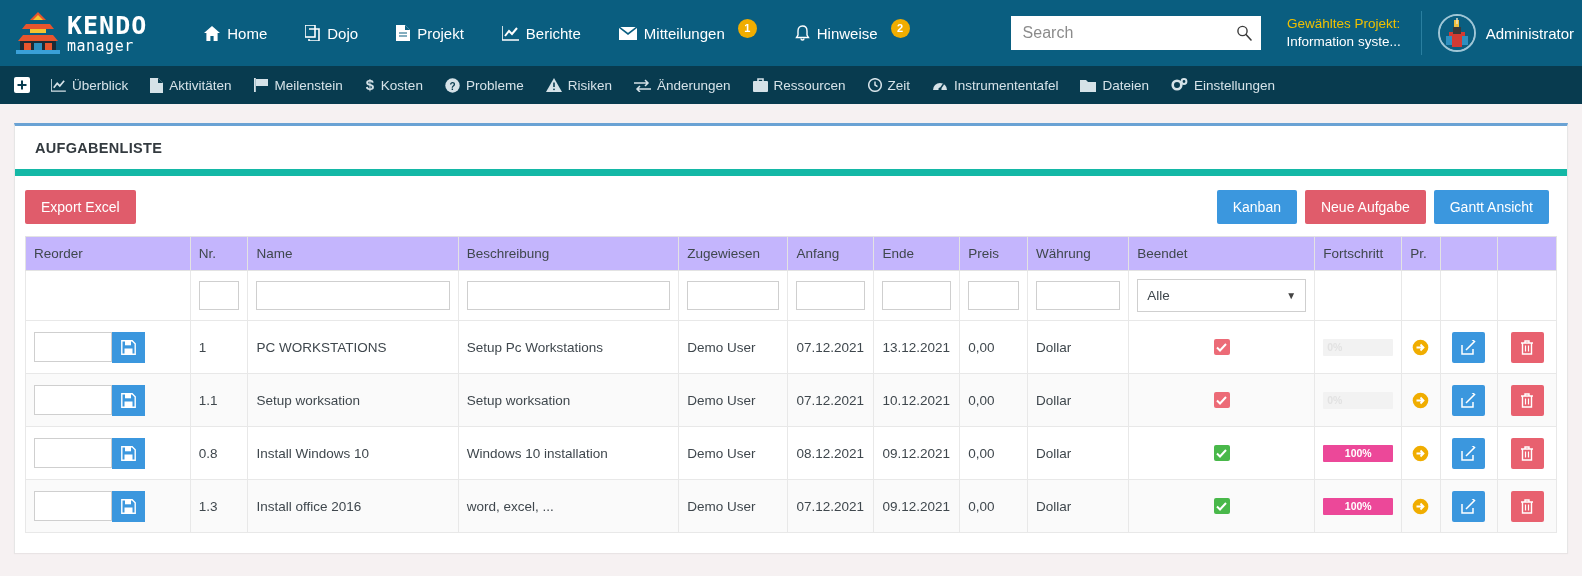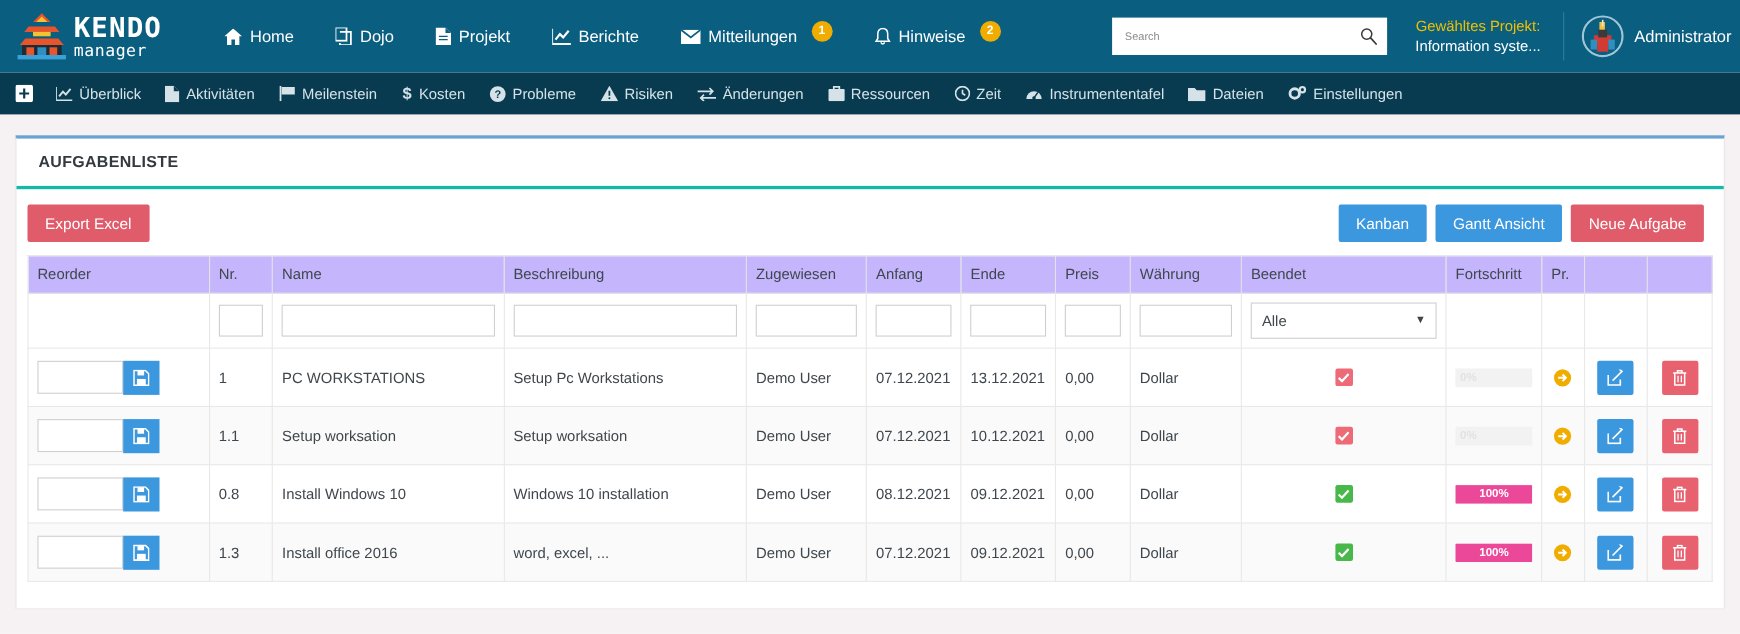--- a/index.html
+++ b/index.html
@@ -53,21 +53,21 @@
   .header-right {
     position: absolute; right: 0; top: 0; height: 66px;
     display: flex; align-items: center;
   }
   .searchbox {
     position: relative; width: 250px; height: 34px; background: #fff;
     display: flex; align-items: center;
   }
   .searchbox input {
     border: none; outline: none; width: 100%; height: 100%;
-    padding: 0 32px 0 12px; font-size: 10px;
+    padding: 0 32px 0 12px; font-size: 16px;
     font-family: "Liberation Sans", sans-serif; color: #000000;
     background: transparent;
   }
   .searchbox input::placeholder { color: #8b8b8b; }
   .search-icon {
     position: absolute; right: 9px; top: 50%; transform: translateY(-50%);
     pointer-events: none;
   }
   .project-block {
     margin-left: 26px; text-align: center; line-height: 1.35;
@@ -98,21 +98,21 @@
   
   .panel {
     margin: 19px 14px 0 14px; background: #ffffff;
     border-top: 3px solid #6aa2d4;
     border-left: 1px solid #e6e6e6; border-right: 1px solid #e6e6e6;
     box-shadow: 0 1px 1px rgba(0,0,0,.05);
     min-height: 430px;
   }
   .panel-head {
     padding: 14px 20px 13px 20px;
-    border-bottom: 3px solid #14b8a6;
+    border-bottom: 7px solid #14b8a6;
   }
   .panel-title {
     font-size: 14.5px; font-weight: bold; color: #333a3f;
     letter-spacing: .3px;
   }
   .toolbar {
     display: flex; align-items: center; justify-content: space-between;
     padding: 14px 18px 12px 10px;
   }
   .btn {
@@ -421,22 +421,22 @@
 <div class="panel">
 
   <div class="panel-head">
     <div class="panel-title">AUFGABENLISTE</div>
   </div>
 
   <div class="toolbar">
     <button class="btn btn-red">Export Excel</button>
     <div class="toolbar-right">
       <button class="btn btn-blue">Kanban</button>
+      <button class="btn btn-red">Neue Aufgabe</button>
       <button class="btn btn-blue">Gantt Ansicht</button>
-      <button class="btn btn-red">Neue Aufgabe</button>
     </div>
   </div>
 
   <div class="table-wrap">
     <table class="grid">
       <colgroup>
         <col style="width:163px">
           <col style="width:57px">
           <col style="width:208px">
         <col style="width:218px">

